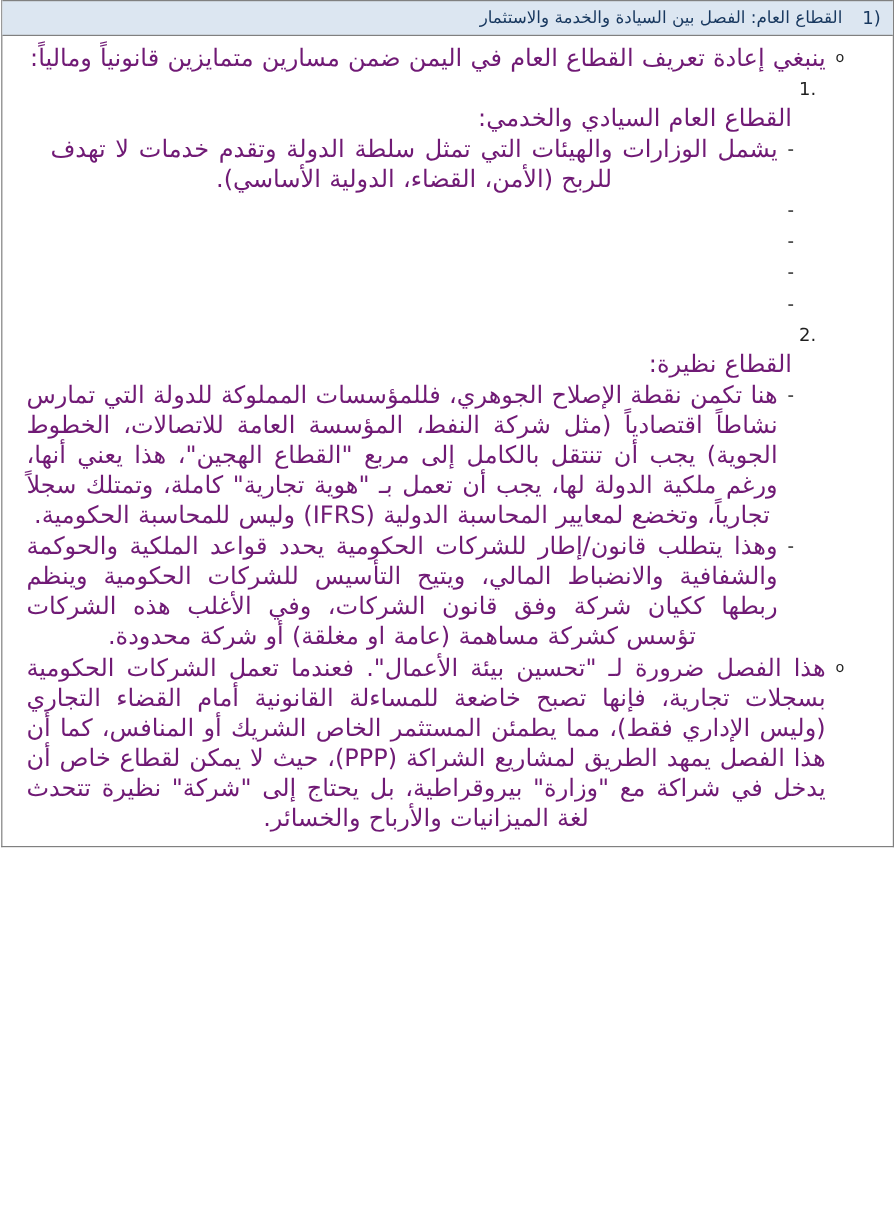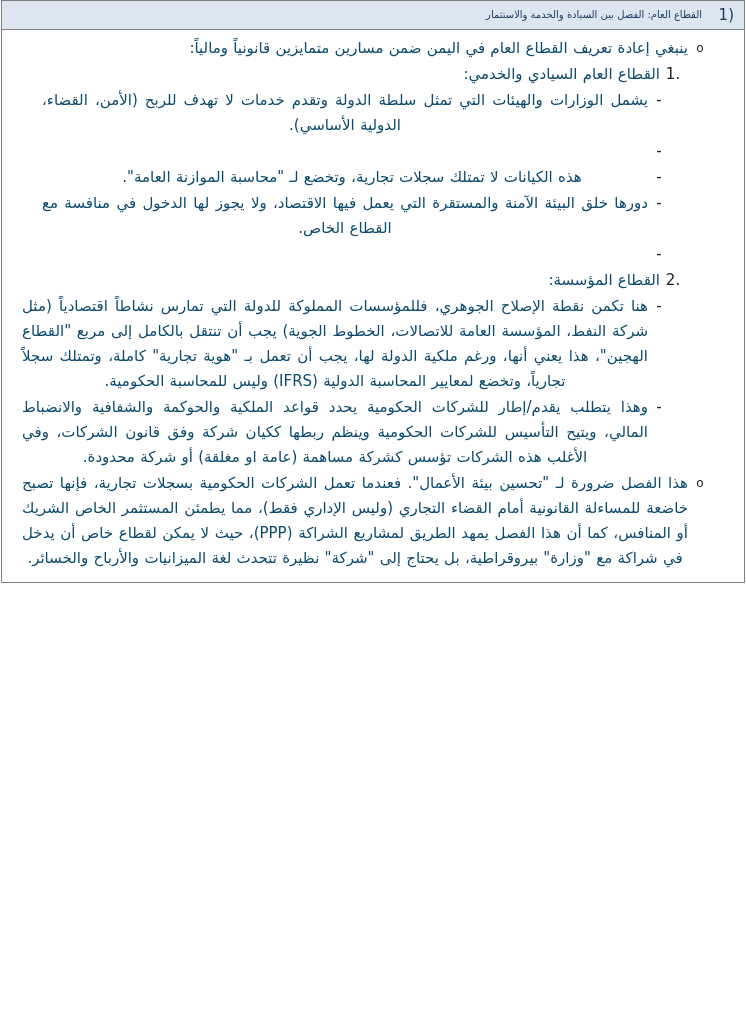--- a/index.html
+++ b/index.html
@@ -52,21 +52,21 @@
     font-size: 15px;
     line-height: 1;
     color: #17375e;
     min-width: 26px;
     flex: 0 0 auto;
     text-align: right;
     direction: ltr;
     unicode-bidi: bidi-override;
   }
   .doc-header .hdr-text {
-    font-size: 10px;
+    font-size: 14px;
     line-height: 1;
     color: #17375e;
     flex: 1 1 auto;
     text-align: right;
     padding-right: 6px;
   }
 
   
   .doc-body {
     direction: rtl;
@@ -84,25 +84,25 @@
   }
   .row .marker {
     flex: 0 0 auto;
     font-size: 15px;
     line-height: 25px;
     color: #1f1f1f;
     text-align: center;
   }
   .row .txt {
     flex: 1 1 auto;
-    font-size: 15px;
+    font-size: 20px;
     line-height: 25px;
     text-align: justify;
     text-align-last: center;
-    color: #0c4a6e;
+    color: #701a75;
     word-spacing: 0.5px;
   }
 
   
   .lvl-circle            { padding-right: 18px; }
   .lvl-circle .marker    { width: 24px; font-size: 12px; }
 
   
   .lvl-decimal           { padding-right: 44px; }
   .lvl-decimal .marker   { width: 26px; }
@@ -112,21 +112,21 @@
   .lvl-dash              { padding-right: 60px; }
   .lvl-dash .marker      { width: 22px; }
 
   
   .txt.j-center  { text-align: justify; text-align-last: center; }
   .txt.j-right   { text-align: right;   text-align-last: right; }
 
   .pad-l-sm  { padding-left: 6px; }
   .pad-l-md  { padding-left: 26px; }
   .pad-l-lg  { padding-left: 40px; }
-  .pad-l-xl  { padding-left: 64px; }
+  .pad-l-xl  { padding-left: 64px; margin-top: 24px; }
 </style>
 </head>
 <body>
 
 <div class="page">
 
   <div class="doc-box">
 
     <div class="doc-header">
       <span class="hdr-num">1)</span>
@@ -149,45 +149,43 @@
         <span class="marker">-</span>
         <span class="txt j-center pad-l-md">يشمل الوزارات والهيئات التي تمثل سلطة الدولة وتقدم خدمات لا تهدف للربح (الأمن، القضاء، الدولية الأساسي).</span>
       </div>
 
       <div class="row lvl-dash">
         <span class="marker">-</span>
       </div>
 
       <div class="row lvl-dash">
         <span class="marker">-</span>
-        <span class="txt j-center pad-l-lg">هذه الكيانات لا تمتلك سجلات تجارية، وتخضع لـ "محاسبة الموازنة العامة".</span>
       </div>
 
       <div class="row lvl-dash">
         <span class="marker">-</span>
-        <span class="txt j-center pad-l-md">دورها خلق البيئة الآمنة والمستقرة التي يعمل فيها الاقتصاد، ولا يجوز لها الدخول في منافسة مع القطاع الخاص.</span>
       </div>
 
       <div class="row lvl-dash">
         <span class="marker">-</span>
       </div>
 
       <div class="row lvl-decimal">
         <span class="marker"><i>2.</i></span>
-        <span class="txt j-right pad-l-xl">القطاع المؤسسة:</span>
+        <span class="txt j-right pad-l-xl">القطاع نظيرة:</span>
       </div>
 
       <div class="row lvl-dash">
         <span class="marker">-</span>
         <span class="txt j-center pad-l-sm">هنا تكمن نقطة الإصلاح الجوهري، فللمؤسسات المملوكة للدولة التي تمارس نشاطاً اقتصادياً (مثل شركة النفط، المؤسسة العامة للاتصالات، الخطوط الجوية) يجب أن تنتقل بالكامل إلى مربع "القطاع الهجين"، هذا يعني أنها، ورغم ملكية الدولة لها، يجب أن تعمل بـ "هوية تجارية" كاملة، وتمتلك سجلاً تجارياً، وتخضع لمعايير المحاسبة الدولية (IFRS) وليس للمحاسبة الحكومية.</span>
       </div>
 
       <div class="row lvl-dash">
         <span class="marker">-</span>
-        <span class="txt j-center pad-l-sm">وهذا يتطلب يقدم/إطار للشركات الحكومية يحدد قواعد الملكية والحوكمة والشفافية والانضباط المالي، ويتيح التأسيس للشركات الحكومية وينظم ربطها ككيان شركة وفق قانون الشركات، وفي الأغلب هذه الشركات تؤسس كشركة مساهمة (عامة او مغلقة) أو شركة محدودة.</span>
+        <span class="txt j-center pad-l-sm">وهذا يتطلب قانون/إطار للشركات الحكومية يحدد قواعد الملكية والحوكمة والشفافية والانضباط المالي، ويتيح التأسيس للشركات الحكومية وينظم ربطها ككيان شركة وفق قانون الشركات، وفي الأغلب هذه الشركات تؤسس كشركة مساهمة (عامة او مغلقة) أو شركة محدودة.</span>
       </div>
 
       <div class="row lvl-circle">
         <span class="marker">o</span>
         <span class="txt j-center pad-l-sm">هذا الفصل ضرورة لـ "تحسين بيئة الأعمال". فعندما تعمل الشركات الحكومية بسجلات تجارية، فإنها تصبح خاضعة للمساءلة القانونية أمام القضاء التجاري (وليس الإداري فقط)، مما يطمئن المستثمر الخاص الشريك أو المنافس، كما أن هذا الفصل يمهد الطريق لمشاريع الشراكة (PPP)، حيث لا يمكن لقطاع خاص أن يدخل في شراكة مع "وزارة" بيروقراطية، بل يحتاج إلى "شركة" نظيرة تتحدث لغة الميزانيات والأرباح والخسائر.</span>
       </div>
 
     </div>
   </div>
 </div>

